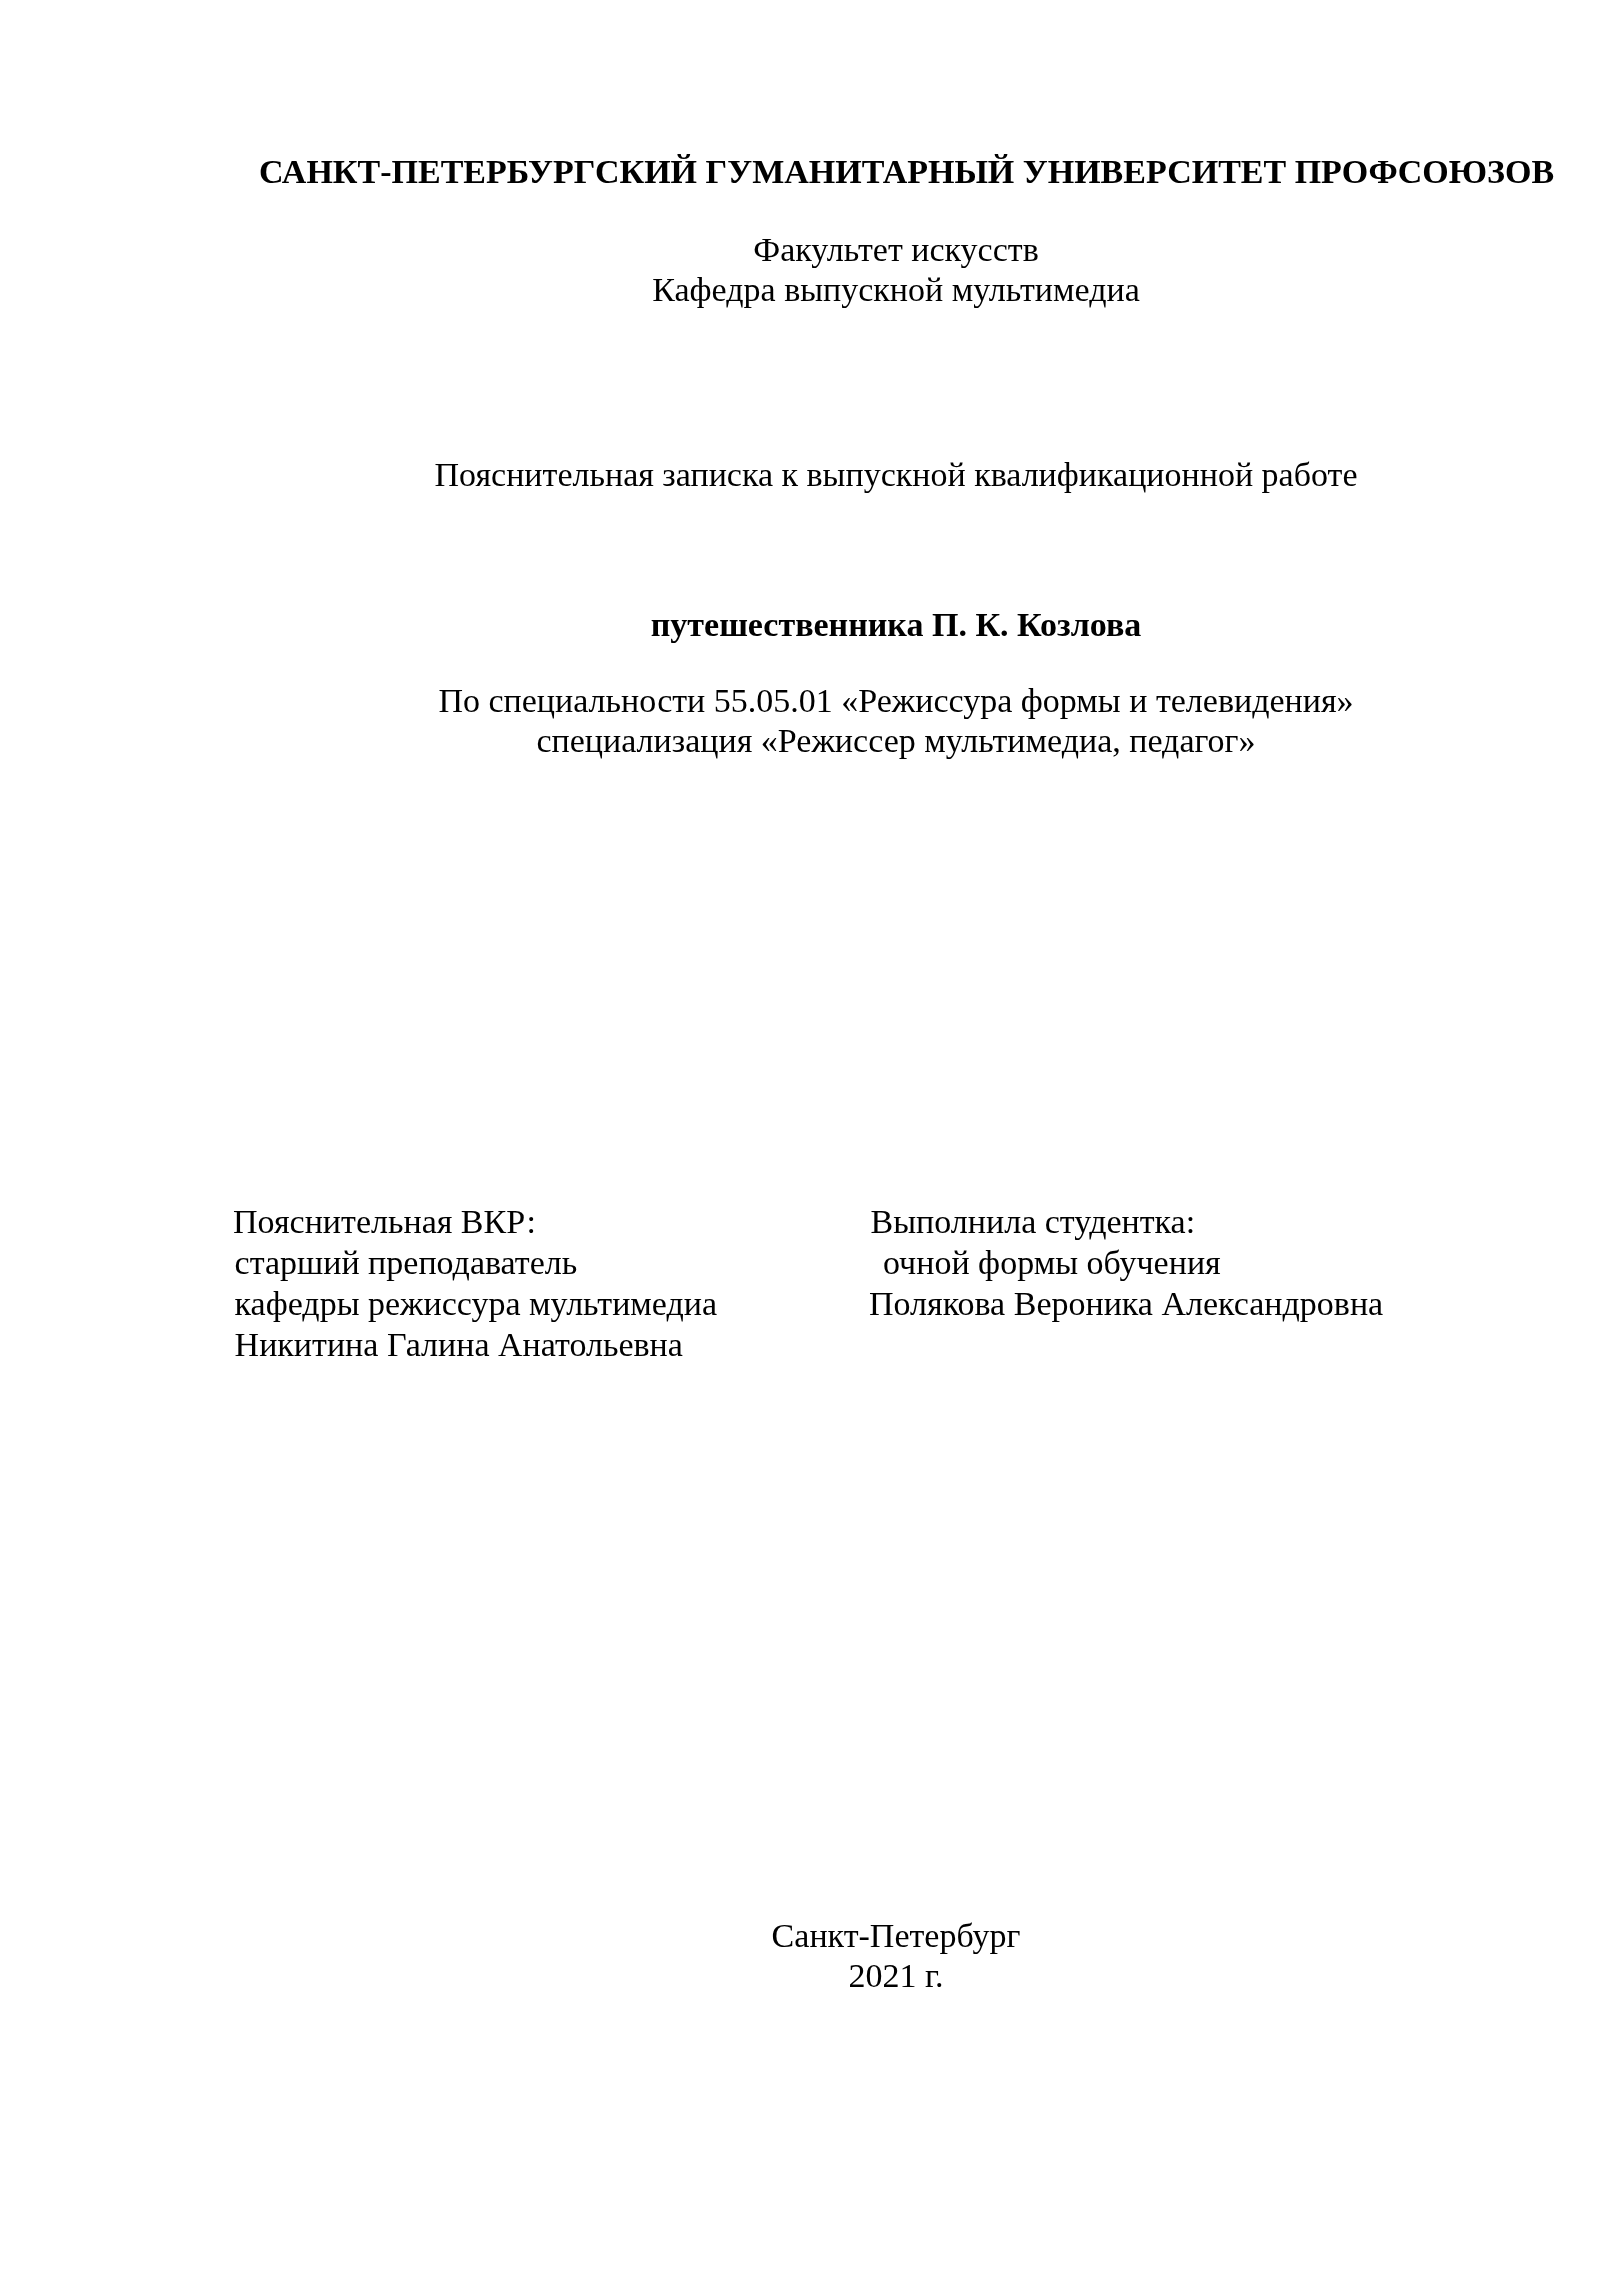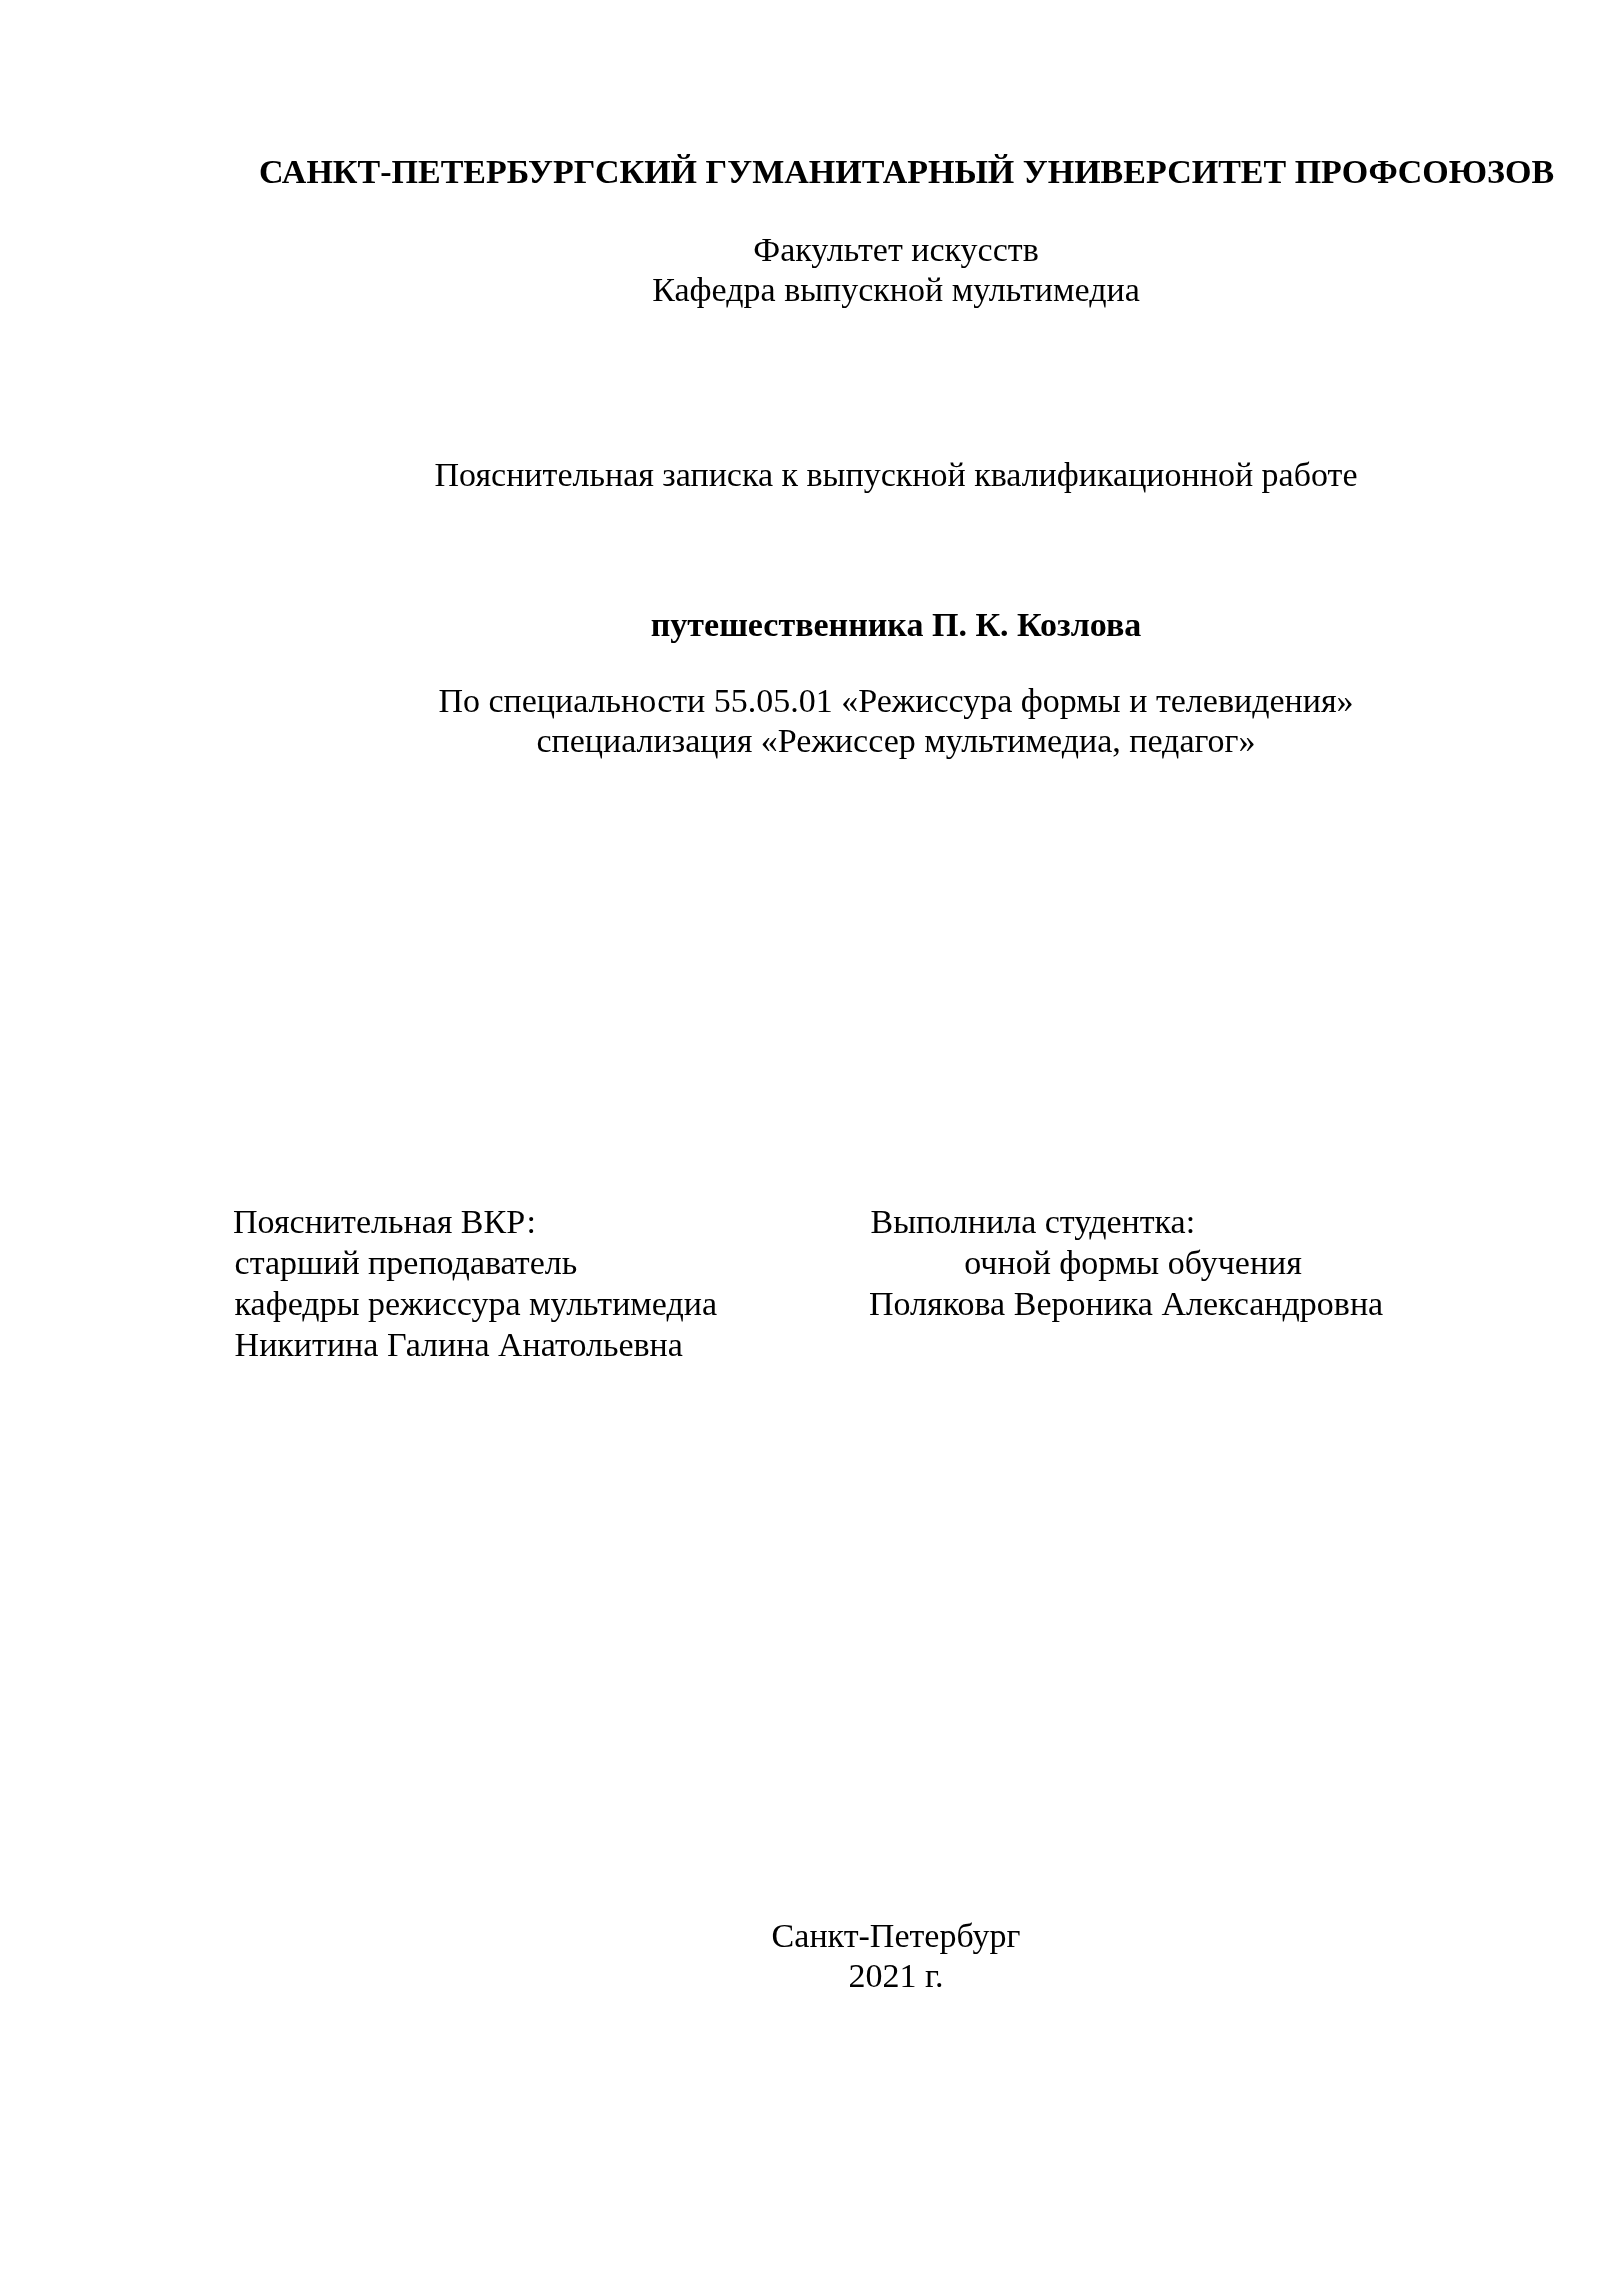--- a/index.html
+++ b/index.html
@@ -45,21 +45,21 @@
   .sig-col {
     position: absolute;
     top: 0;
     white-space: nowrap;
     text-align: left;
   }
   .sig-left  { left: 233px; }
   .sig-right { left: 869px; }
   .sig-line { display: block; }
   .indent-2  { padding-left: 1.6px; }
-  .indent-18 { padding-left: 14px; text-align: center; }
+  .indent-18 { padding-left: 14px; }
   .indent-11 { padding-left: 8.6px; }
 
   .footer-block { top: 1916px; }
 </style>
 </head>
 <body>
 
 <div class="page">
 
   <div class="centered bold university">САНКТ-ПЕТЕРБУРГСКИЙ ГУМАНИТАРНЫЙ УНИВЕРСИТЕТ ПРОФСОЮЗОВ</div>

